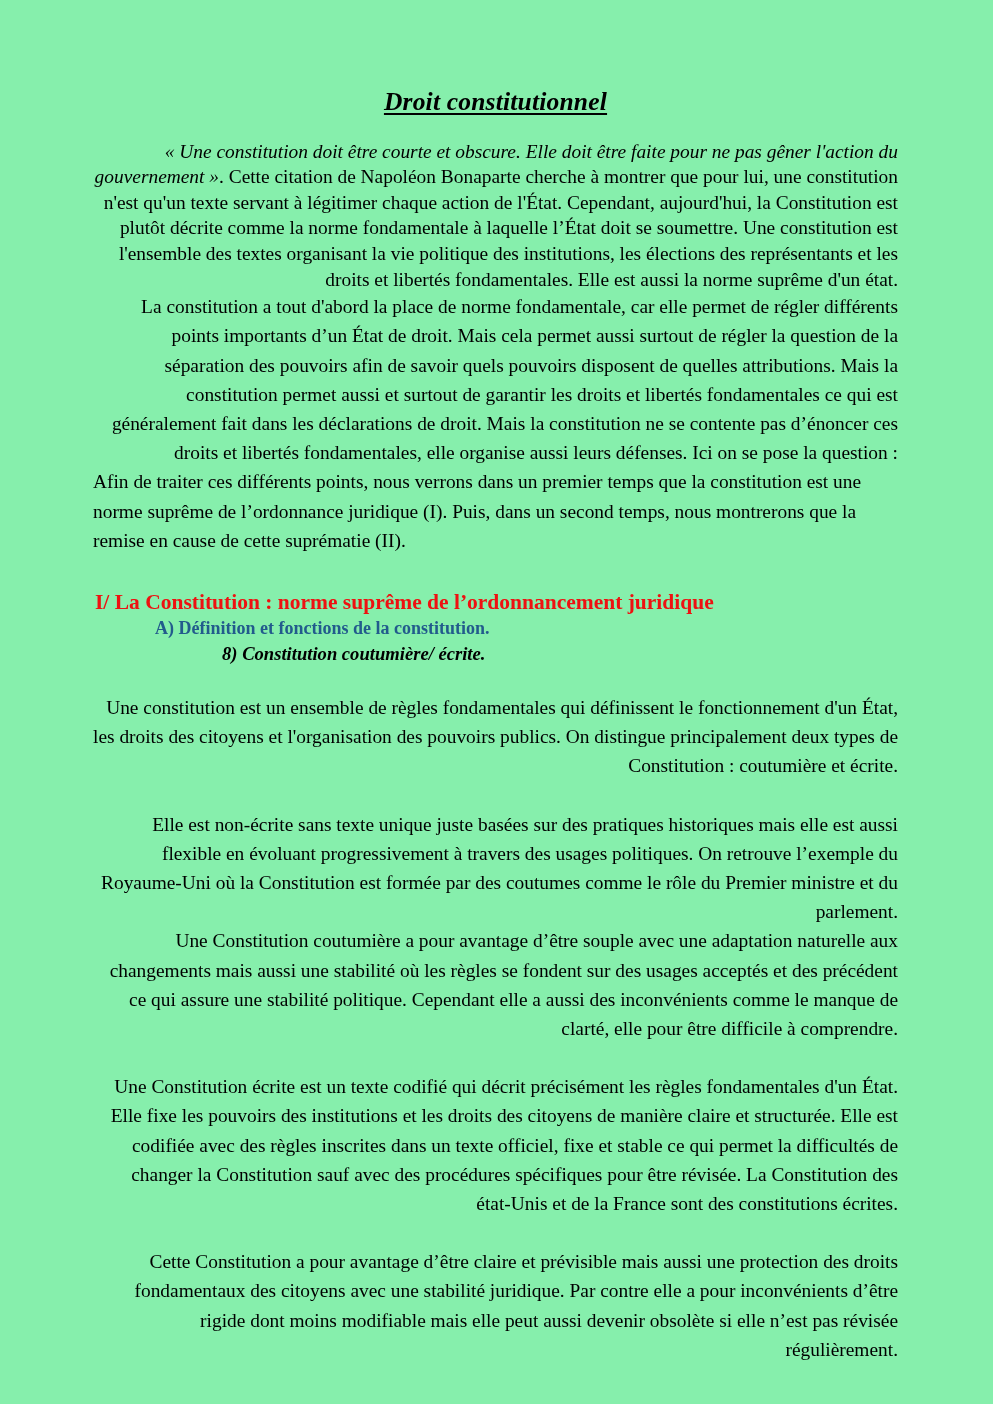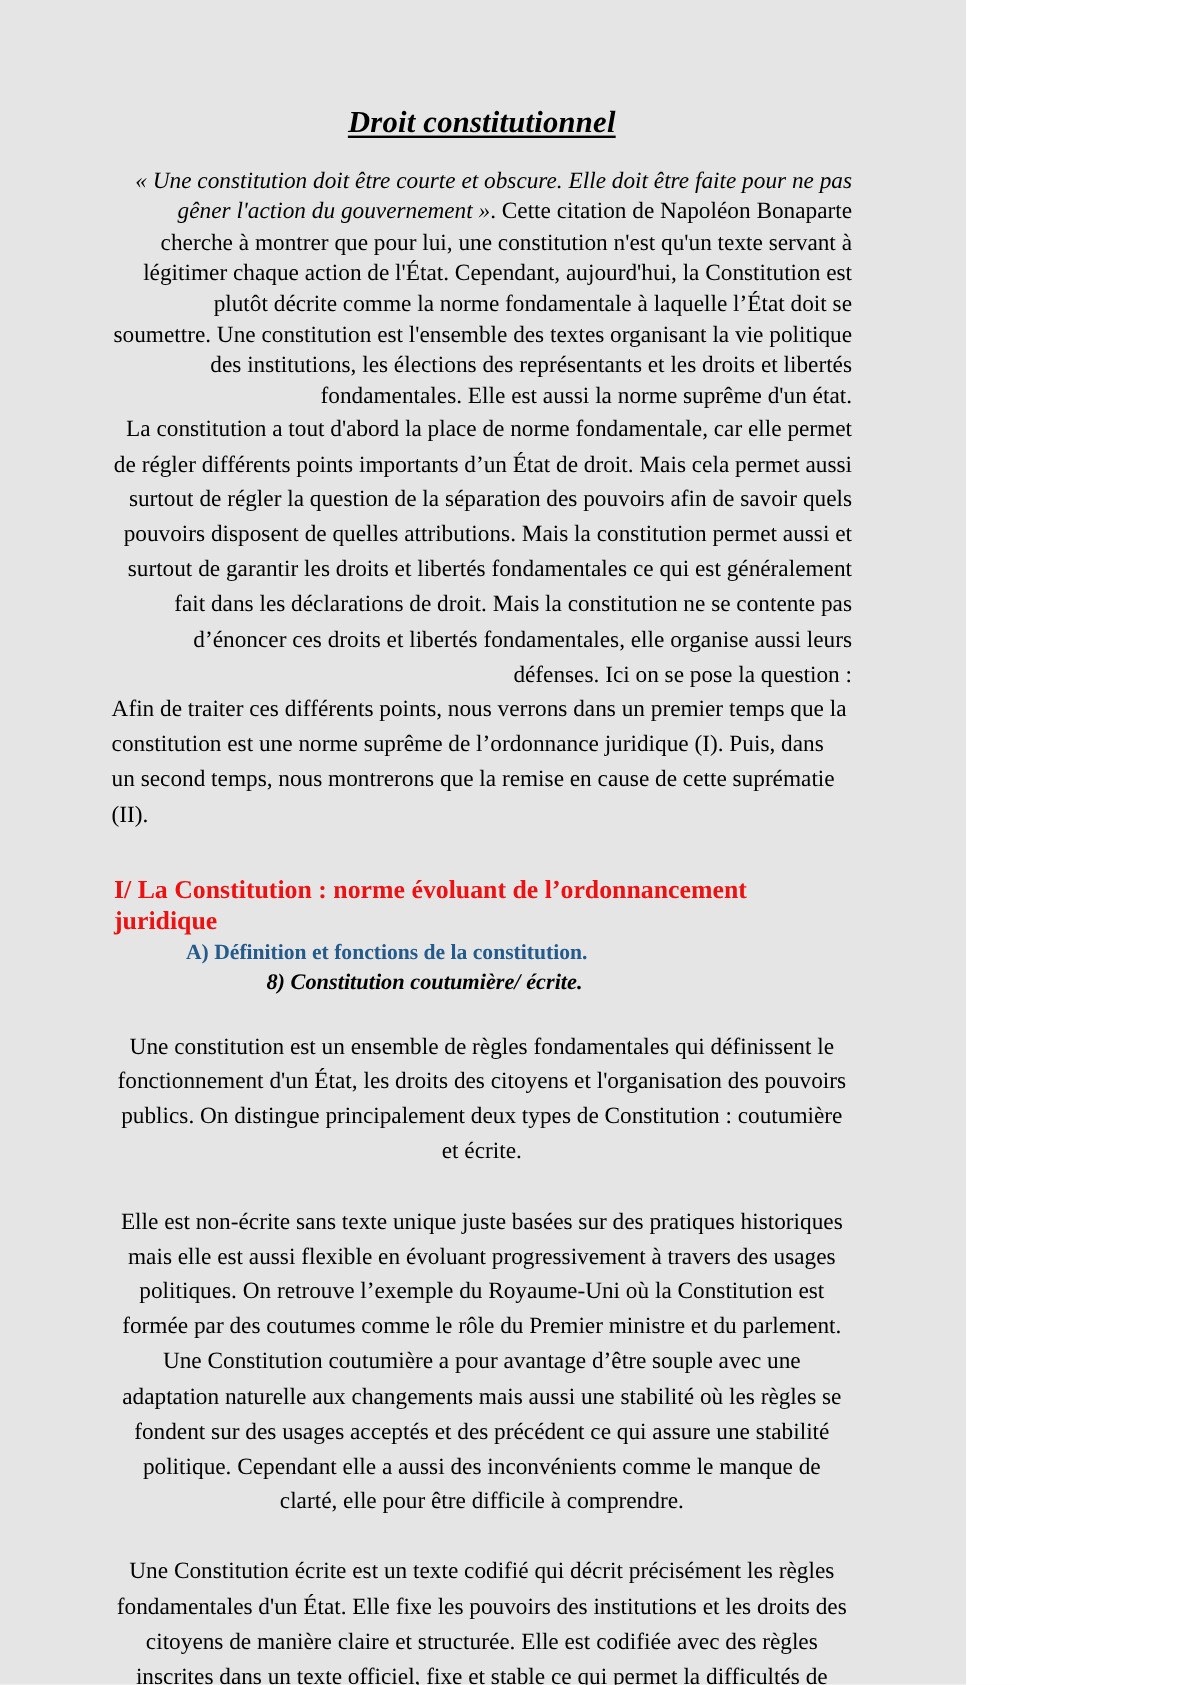--- a/index.html
+++ b/index.html
@@ -10,23 +10,23 @@
   }
   body {
     width: 993px;
     height: 1404px;
     font-family: "Liberation Serif", "DejaVu Serif", serif;
     color: #000000;
     overflow: hidden;
   }
   .page {
     position: relative;
-    width: 805px;
+    width: 993px;
     height: 1404px;
-    background: #e5e5e5;
+    background: #86efac;
     box-sizing: border-box;
     padding: 0 95px 0 93px;
   }
   .doc-title {
     text-align: center;
     font-size: 25.5px;
     font-weight: bold;
     font-style: italic;
     letter-spacing: 0.2px;
     margin: 0;
@@ -85,40 +85,40 @@
     font-style: italic;
     font-size: 18.6px;
     line-height: 26px;
     margin: 0;
     padding-left: 129px;
   }
   .body-para {
     font-size: 19.4px;
     line-height: 29.2px;
     margin: 0;
-    text-align: center;
+    text-align: right;
   }
   .gap-md { height: 26px; }
   .gap-lg { height: 29px; }
 </style>
 </head>
 <body>
 
 <div class="page">
 
   <h1 class="doc-title"><span class="u">Droit constitutionnel </span></h1>
 
   <div class="intro-block">
     <span class="quote">« Une constitution doit être courte et obscure. Elle doit être faite pour ne pas gêner l'action du gouvernement »</span><span>. Cette citation de Napoléon Bonaparte cherche à montrer que pour lui, une constitution n'est qu'un texte servant à légitimer chaque action de l'État. Cependant, aujourd'hui, la Constitution est plutôt décrite comme la norme fondamentale à laquelle l’État doit se soumettre. Une constitution est l'ensemble des textes organisant la vie politique des institutions, les élections des représentants et les droits et libertés fondamentales. Elle est aussi la norme suprême d'un état. </span><span class="loose">La constitution a tout d'abord la place de norme fondamentale, car elle permet de régler différents points importants d’un État de droit. Mais cela permet aussi surtout de régler la question de la séparation des pouvoirs afin de savoir quels pouvoirs disposent de quelles attributions. Mais la constitution permet aussi et surtout de garantir les droits et libertés fondamentales ce qui est généralement fait dans les déclarations de droit. Mais la constitution ne se contente pas d’énoncer ces droits et libertés fondamentales, elle organise aussi leurs défenses. Ici on se pose la question :</span>
   </div>
 
 
   <p class="closing-block">Afin de traiter ces différents points, nous verrons dans un premier temps que la constitution est une norme suprême de l’ordonnance juridique (I). Puis, dans un second temps, nous montrerons que la remise en cause de cette suprématie (II).</p>
 
-  <h2 class="h1-red">I/  La Constitution : norme évoluant de l’ordonnancement juridique</h2>
+  <h2 class="h1-red">I/  La Constitution : norme suprême de l’ordonnancement juridique</h2>
   <h3 class="h2-blue">A) Définition et fonctions de la constitution.</h3>
   <h4 class="h3-ital">8) Constitution coutumière/ écrite.</h4>
 
   <div class="gap-md"></div>
   <p class="body-para">Une constitution est un ensemble de règles fondamentales qui définissent le fonctionnement d'un État, les droits des citoyens et l'organisation des pouvoirs publics. On distingue principalement deux types de Constitution : coutumière et écrite.</p>
 
   <div class="gap-lg"></div>
 
   <p class="body-para">Elle est non-écrite sans texte unique juste basées sur des pratiques historiques mais elle est aussi flexible en évoluant progressivement à travers des usages politiques. On retrouve l’exemple du Royaume-Uni où la Constitution est formée par des coutumes comme le rôle du Premier ministre et du parlement.</p>
 

